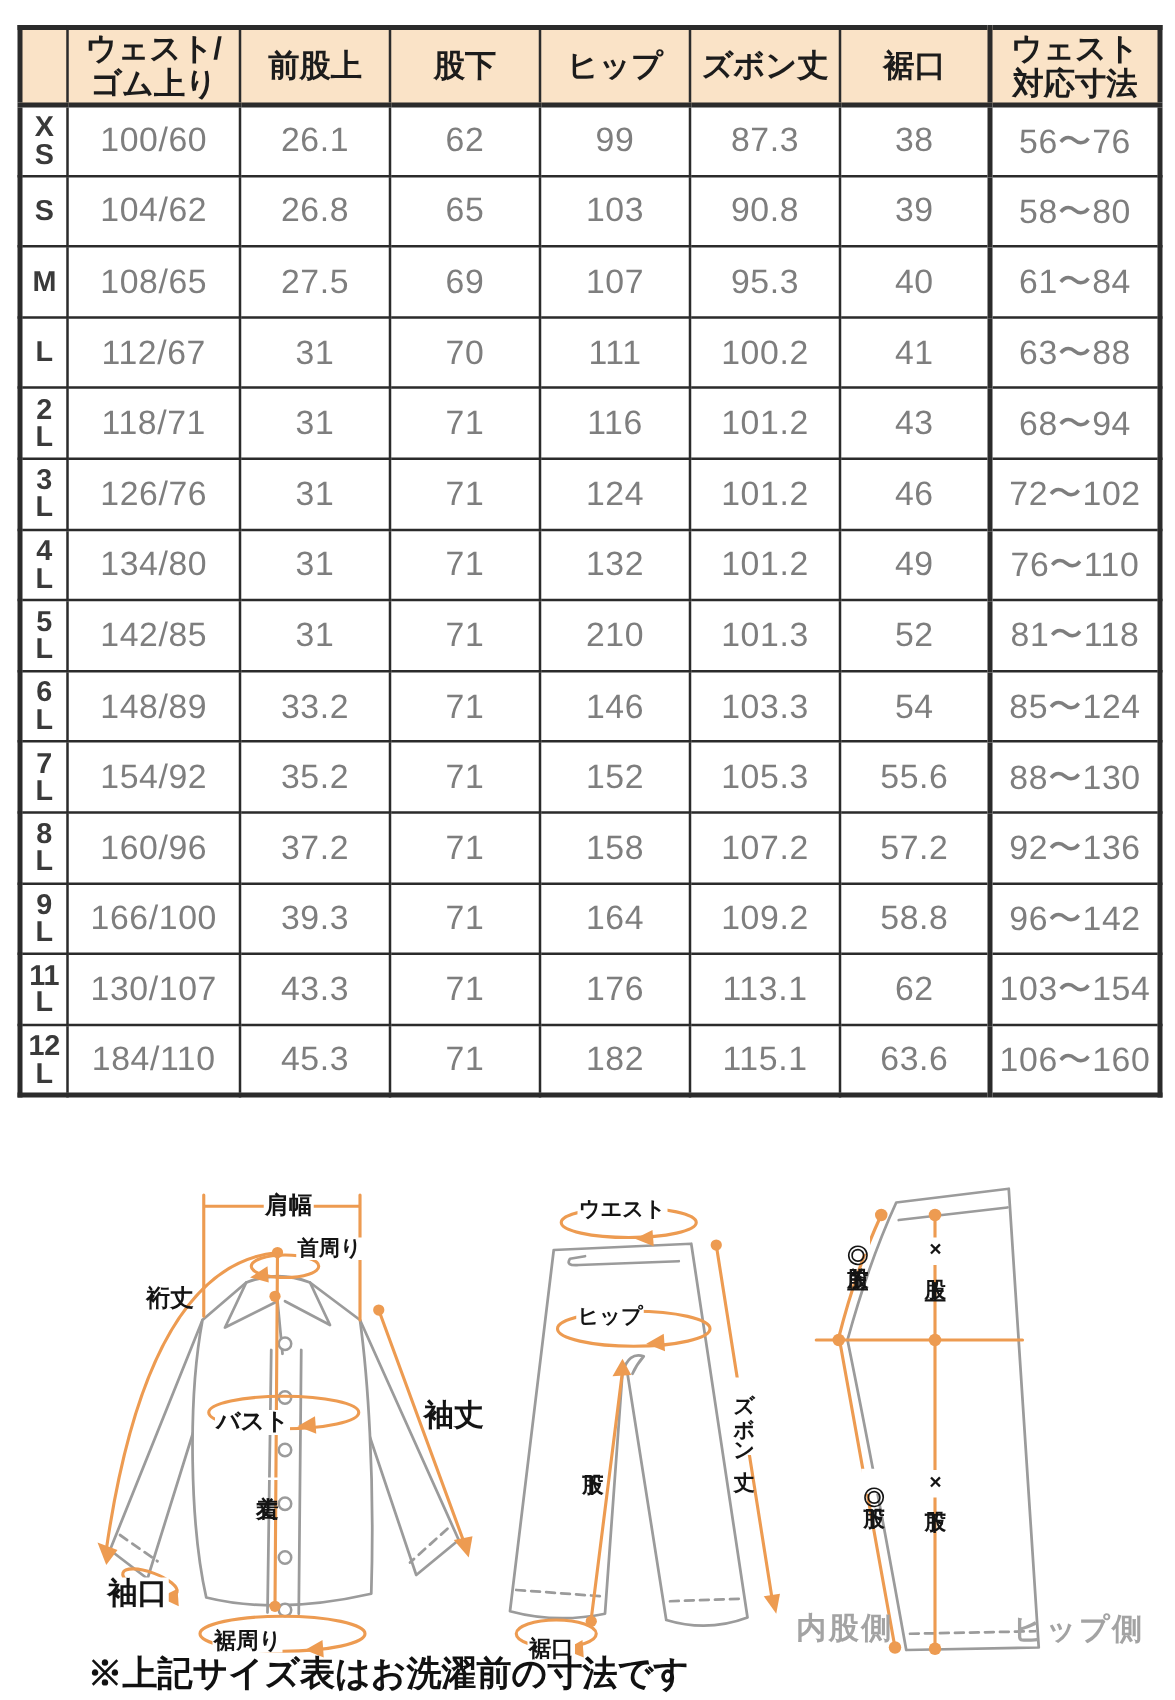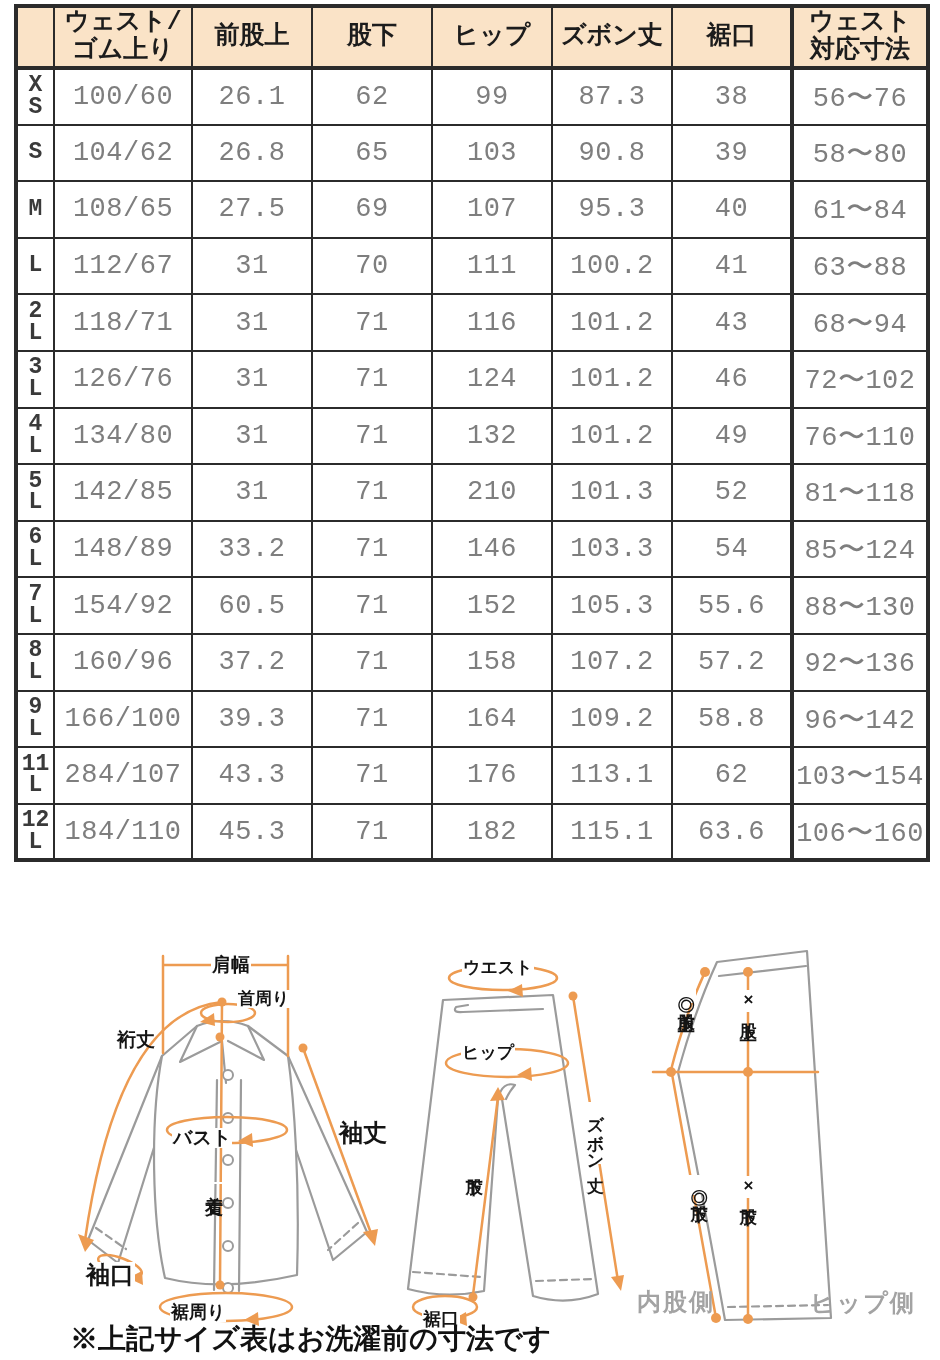--- a/index.html
+++ b/index.html
@@ -3,24 +3,23 @@
 <meta charset="utf-8">
 <style>
   * { box-sizing: border-box; }
   html, body { margin: 0; padding: 0; }
   body {
     width: 940px; height: 1360px; position: relative;
     background: #ffffff;
     font-family: "Liberation Sans", sans-serif;
   }
   .size-table {
-    position: absolute; left: 14px; top: 4px; width: 912px;
+    position: absolute; left: 14px; top: 20px; width: 912px;
     border-collapse: collapse; table-layout: fixed;
     border: 4px solid var(--table-border, #2b2b2b);
-    font-family: Liberation Mono, monospace;
   }
   .size-table th, .size-table td {
     border: 2px solid var(--table-border, #2b2b2b);
     text-align: center; vertical-align: middle; padding: 0;
   }
   .size-table thead th {
     background: var(--header-bg, #fae3c7);
     color: #1c1c1c; font-size: 25px; font-weight: bold;
     height: 62px; line-height: 1.12; white-space: pre-line;
     border-bottom: 4px solid var(--table-border, #2b2b2b);
@@ -179,21 +178,21 @@
         <td>71</td>
         <td>146</td>
         <td>103.3</td>
         <td>54</td>
         <td class="last-col">85〜124</td>
       </tr>
       <tr>
         <th>7
 L</th>
         <td>154/92</td>
-        <td>60.5</td>
+        <td>35.2</td>
         <td>71</td>
         <td>152</td>
         <td>105.3</td>
         <td>55.6</td>
         <td class="last-col">88〜130</td>
       </tr>
       <tr>
         <th>8
 L</th>
         <td>160/96</td>
@@ -211,21 +210,21 @@
         <td>39.3</td>
         <td>71</td>
         <td>164</td>
         <td>109.2</td>
         <td>58.8</td>
         <td class="last-col">96〜142</td>
       </tr>
       <tr>
         <th>11
 L</th>
-        <td>284/107</td>
+        <td>130/107</td>
         <td>43.3</td>
         <td>71</td>
         <td>176</td>
         <td>113.1</td>
         <td>62</td>
         <td class="last-col">103〜154</td>
       </tr>
       <tr>
         <th>12
 L</th>

